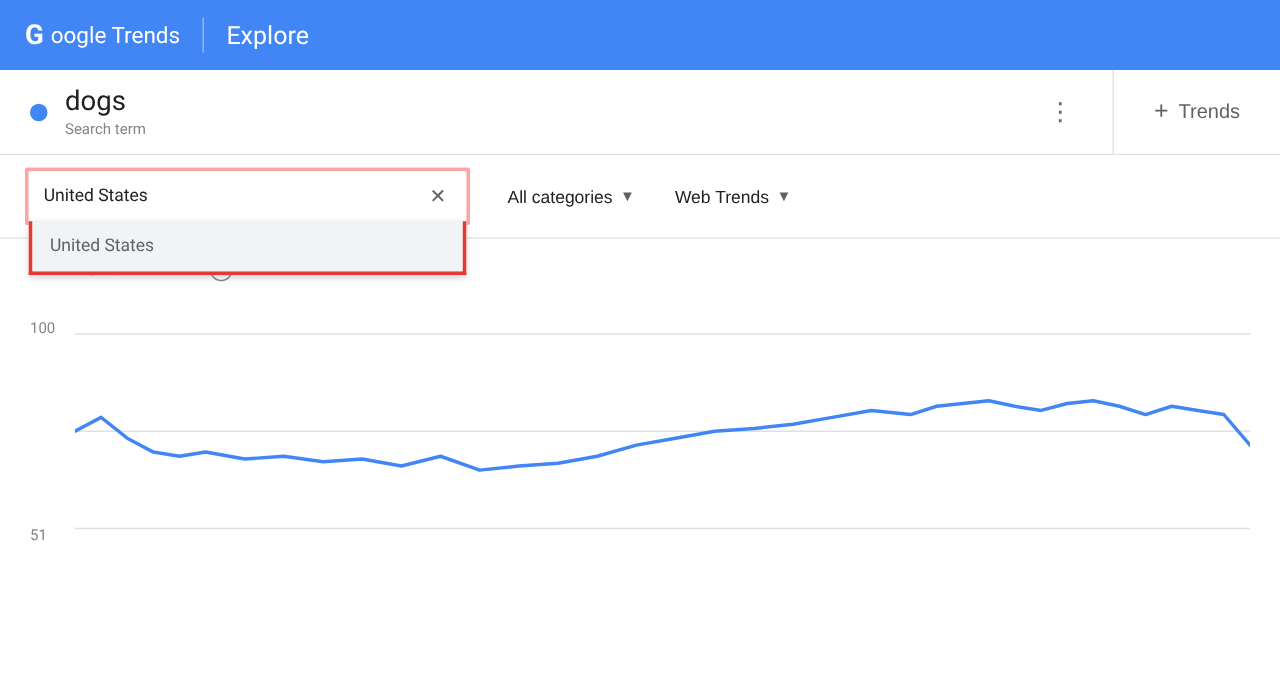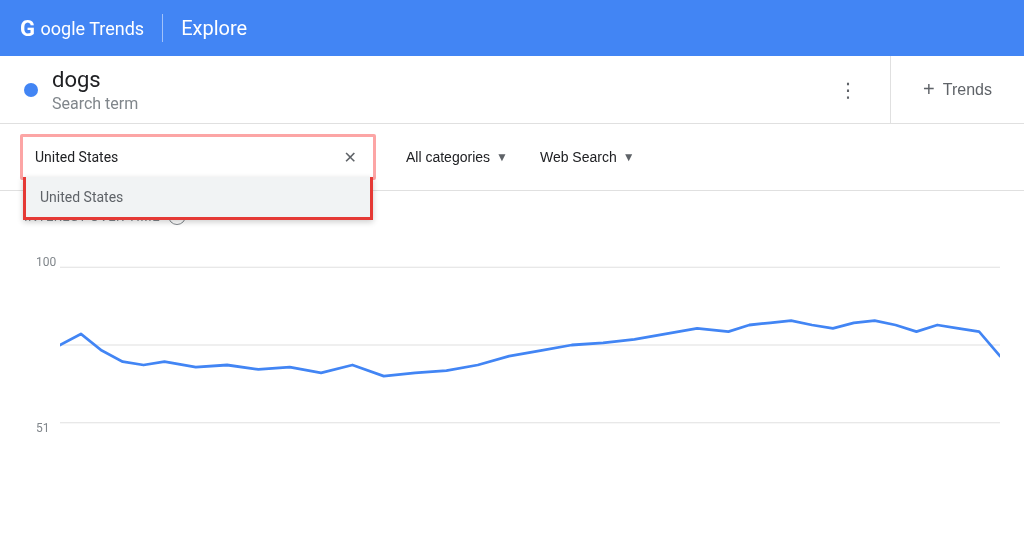--- a/index.html
+++ b/index.html
@@ -61,21 +61,21 @@
     .search-term-text {
       display: flex;
       flex-direction: column;
     }
     .search-term-name {
       font-size: 22px;
       color: #202124;
       font-weight: 400;
     }
     .search-term-label {
-      font-size: 16px;
+      font-size: 12px;
       color: #80868b;
       margin-top: 2px;
     }
     .three-dots-btn {
       margin-left: auto;
       background: none;
       border: none;
       cursor: pointer;
       padding: 8px;
       color: #5f6368;
@@ -218,21 +218,20 @@
       top: 0;
       bottom: 0;
       display: flex;
       flex-direction: column;
       justify-content: space-between;
       padding: 10px 0;
     }
     .chart-label {
       font-size: 12px;
       color: #80868b;
-      margin-left: 12px;
     }
     .chart-svg-wrapper {
       margin-left: 36px;
       height: 100%;
     }
 
     
     .dots-icon::before {
       content: '⋮';
       font-size: 20px;
@@ -280,21 +279,21 @@
       <div class="region-suggestion">United States</div>
     </div>
   </div>
 
   <button class="filter-dropdown" style="margin-left: 8px;">
     <span>All categories</span>
     <span class="arrow">▼</span>
   </button>
 
   <button class="filter-dropdown">
-    <span>Web Search</span>
+    <span>Web Trends</span>
     <span class="arrow">▼</span>
   </button>
 
 </div>
 
 <div class="interest-section">
   <div class="interest-title">
     <span>Interest over time</span>
     <div class="info-icon">
       <span>i</span>

